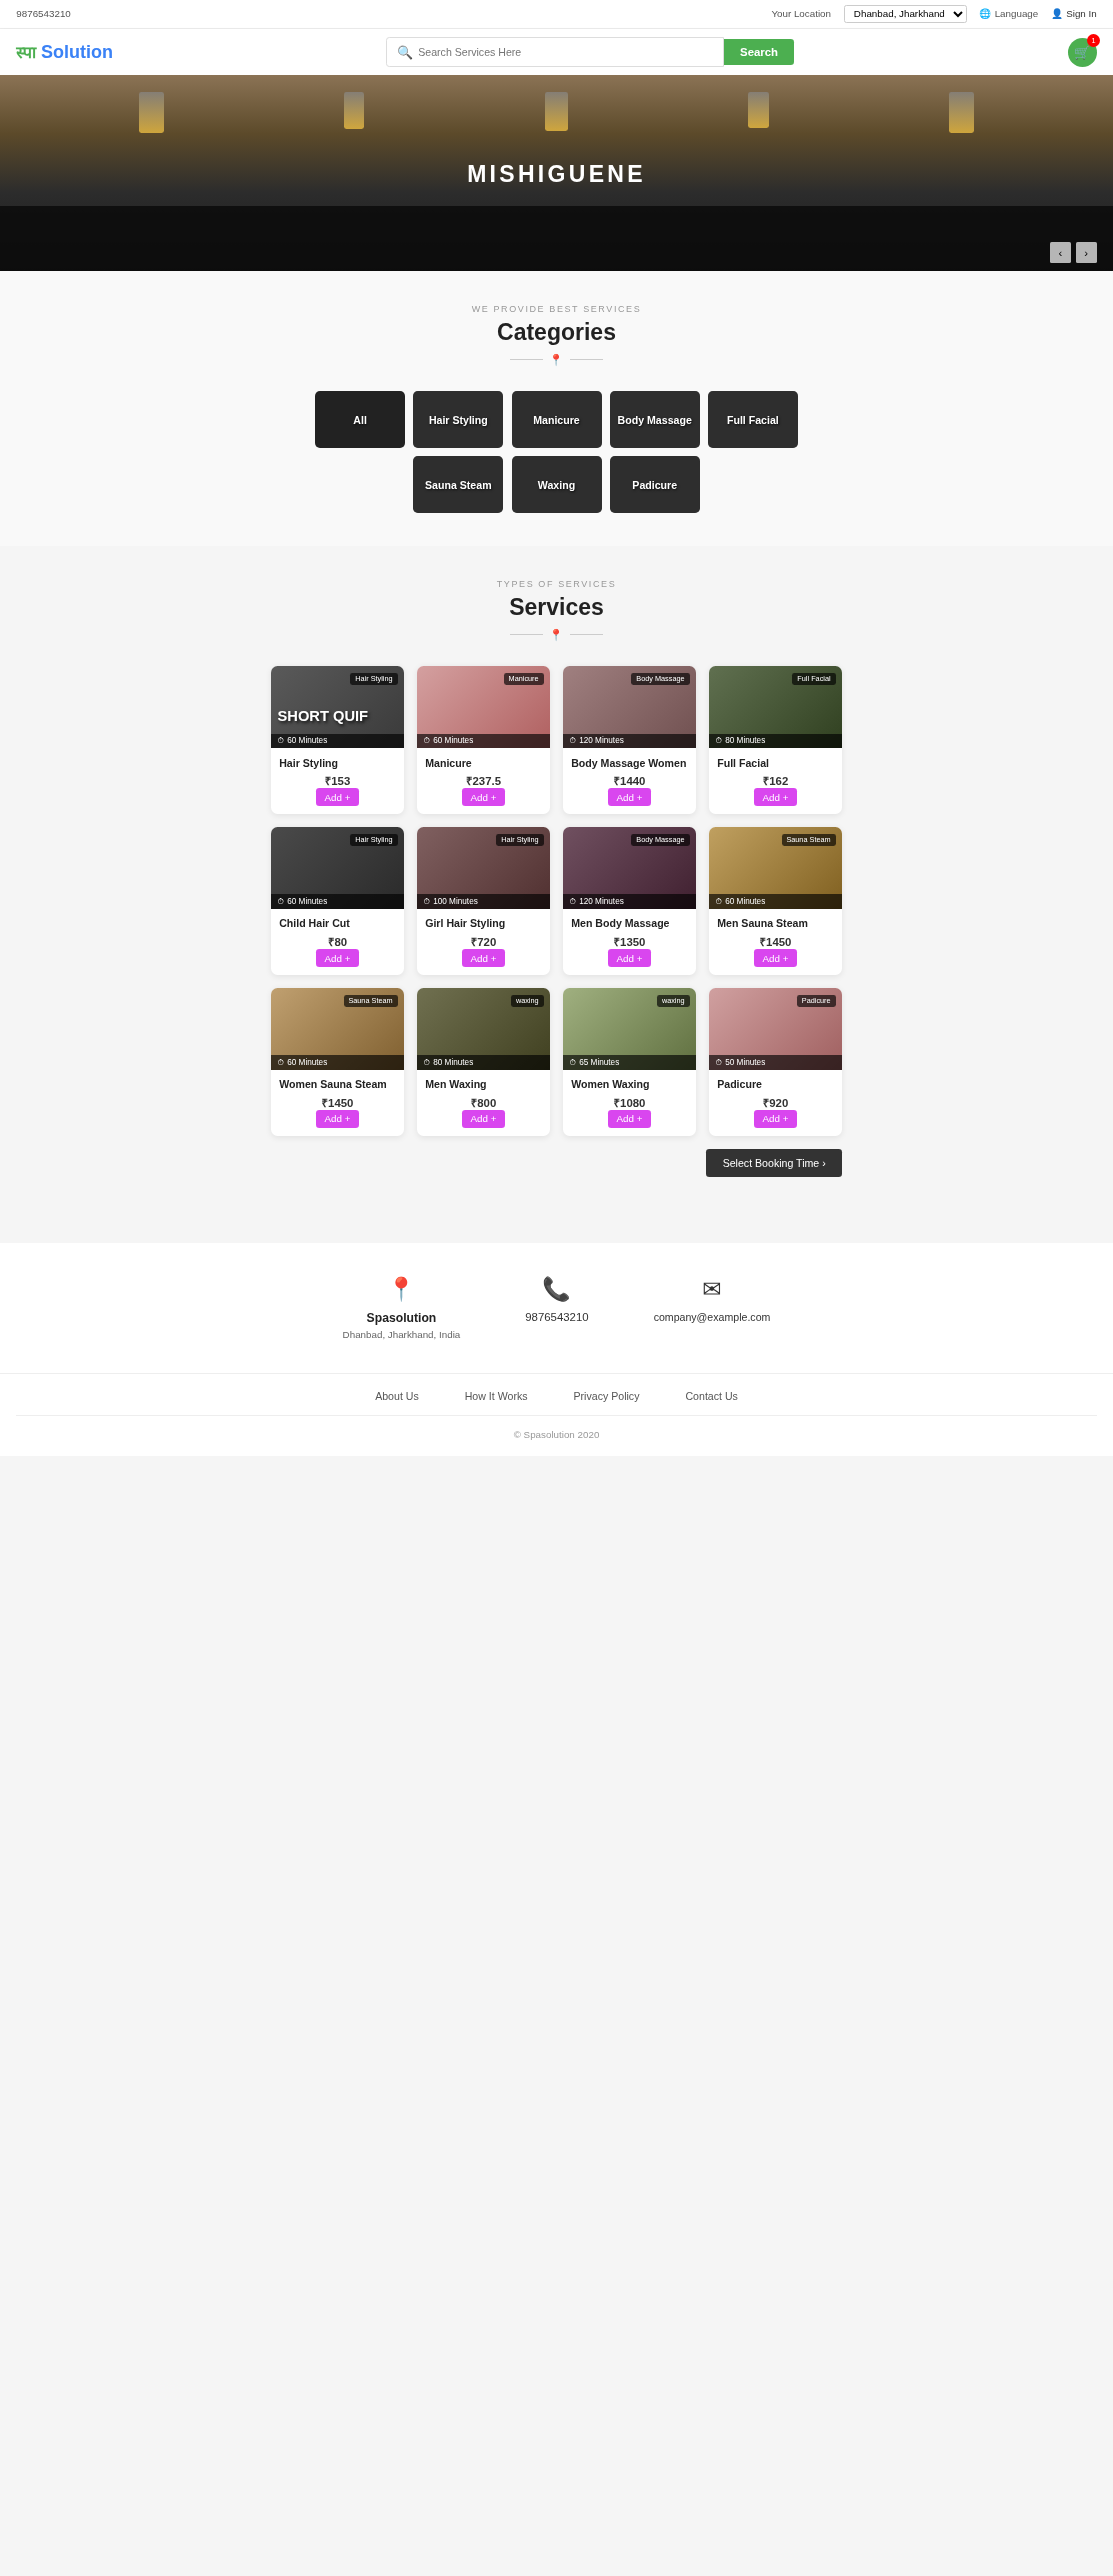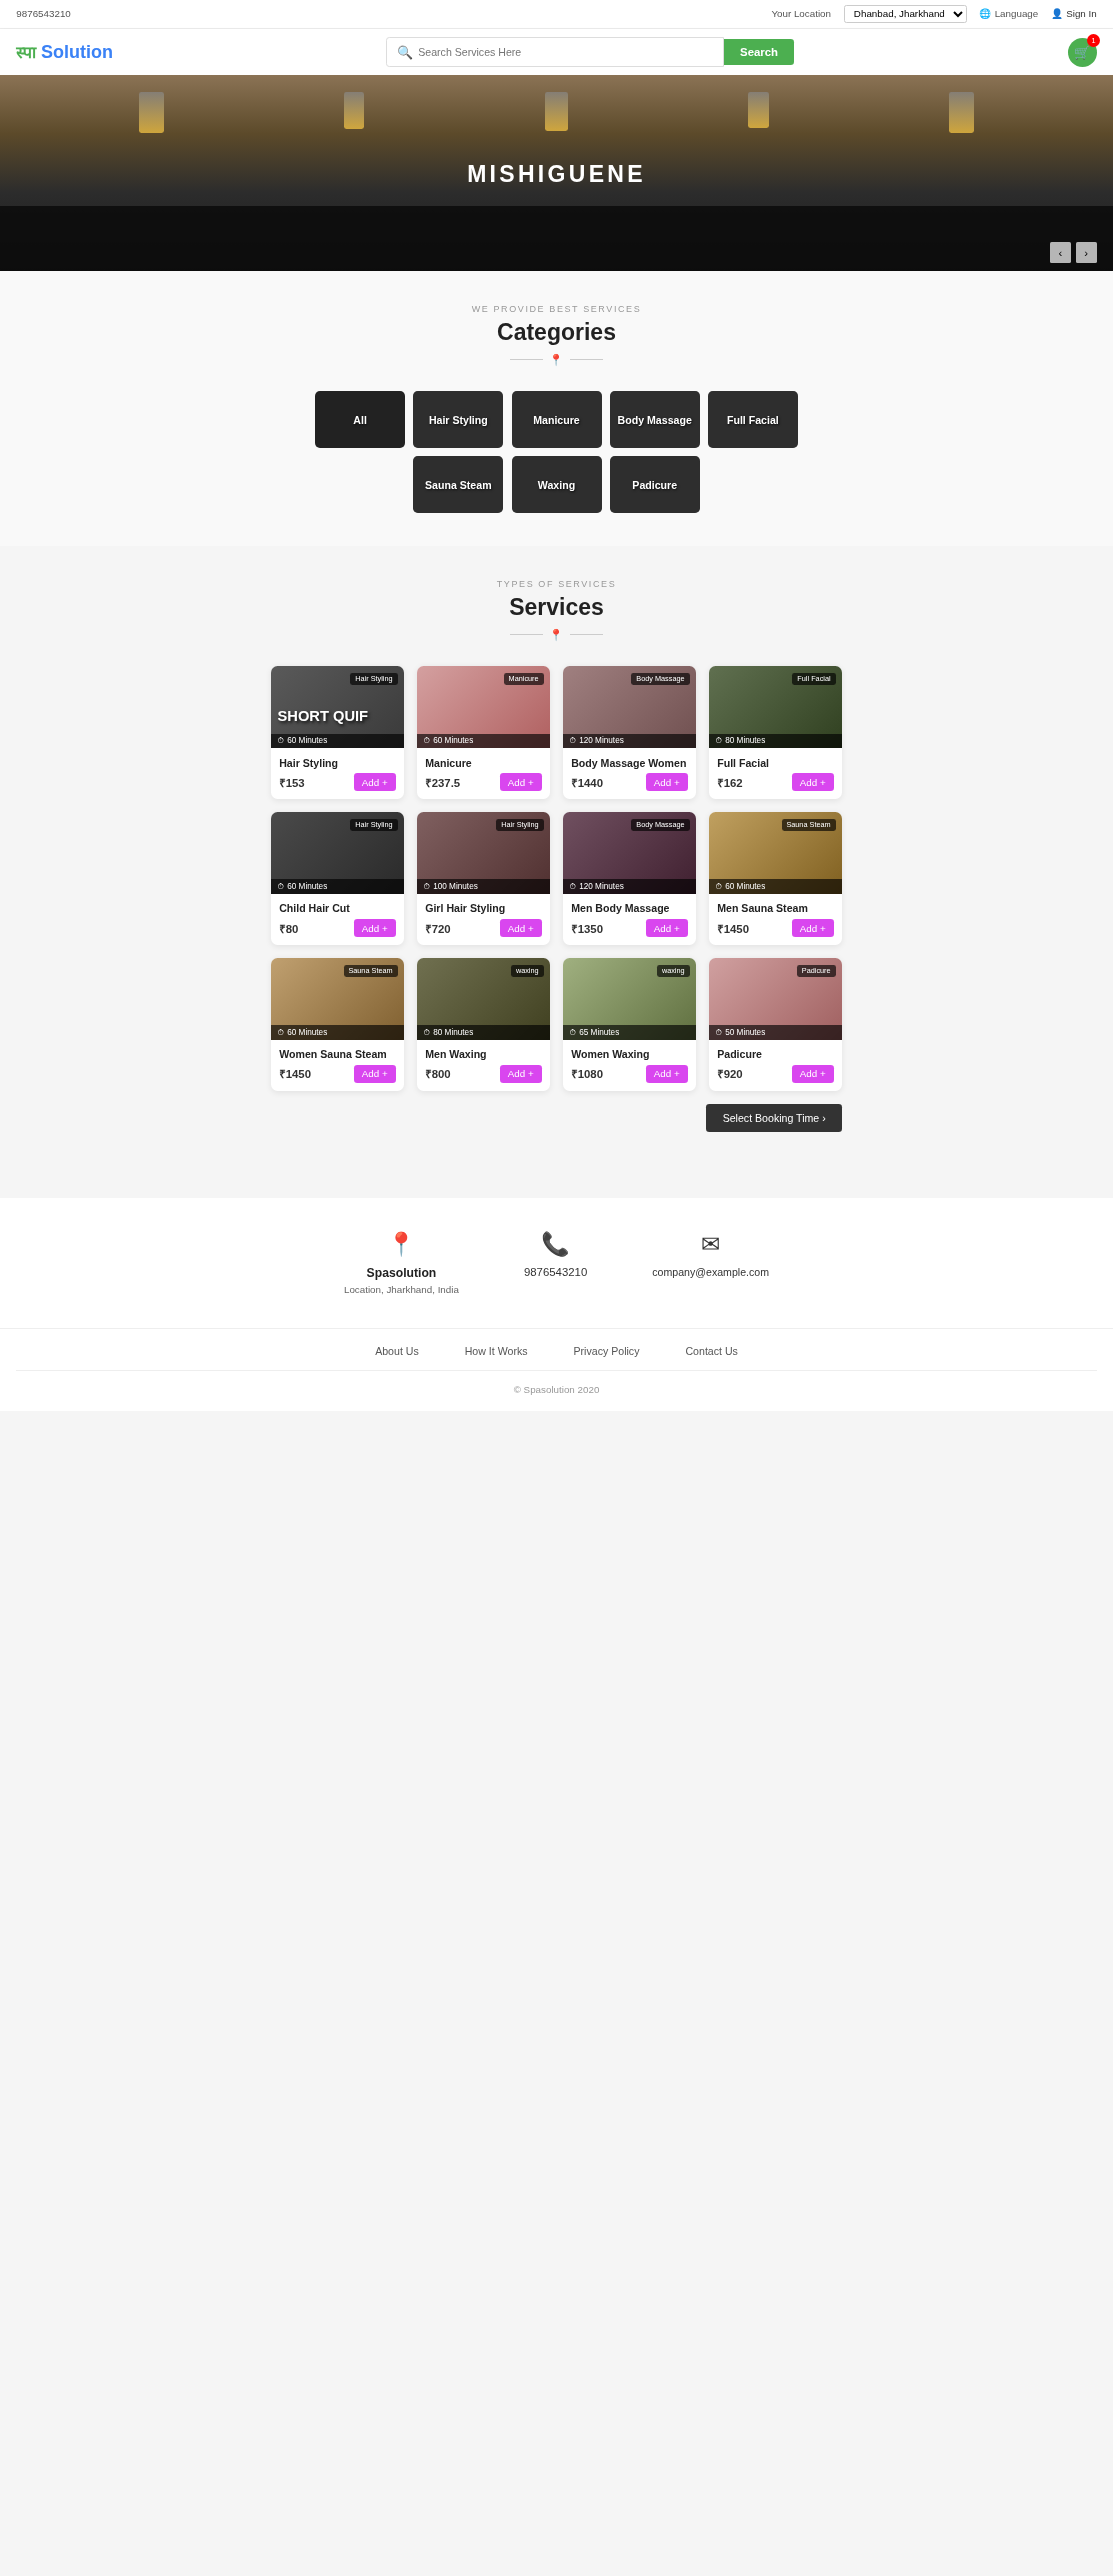--- a/index.html
+++ b/index.html
@@ -302,20 +302,21 @@
     .service-name {
       font-size: 10.6px;
       font-weight: bold;
       color: #222;
       margin-bottom: 4.9px;
     }
     .service-bottom {
       display: flex;
       justify-content: space-between;
       align-items: center;
+      flex-direction: column;
     }
     .service-price {
       font-size: 11.4px;
       font-weight: bold;
       color: #333;
     }
     .add-btn {
       background: #d946ef;
       color: #fff;
       border: none;
@@ -748,21 +749,21 @@
   <div class="booking-row">
     <button class="booking-btn">Select Booking Time ›</button>
   </div>
 </div>
 
 <div class="footer-info">
   <div class="footer-info-grid">
     <div class="footer-info-item">
       <div class="footer-icon">📍</div>
       <div class="footer-company">Spasolution</div>
-      <div class="footer-address">Location, Jharkhand, India</div>
+      <div class="footer-address">Dhanbad, Jharkhand, India</div>
     </div>
     <div class="footer-info-item">
       <div class="footer-icon">📞</div>
       <div class="footer-phone">9876543210</div>
     </div>
     <div class="footer-info-item">
       <div class="footer-icon">✉</div>
       <div class="footer-email">company@example.com</div>
     </div>
   </div>

